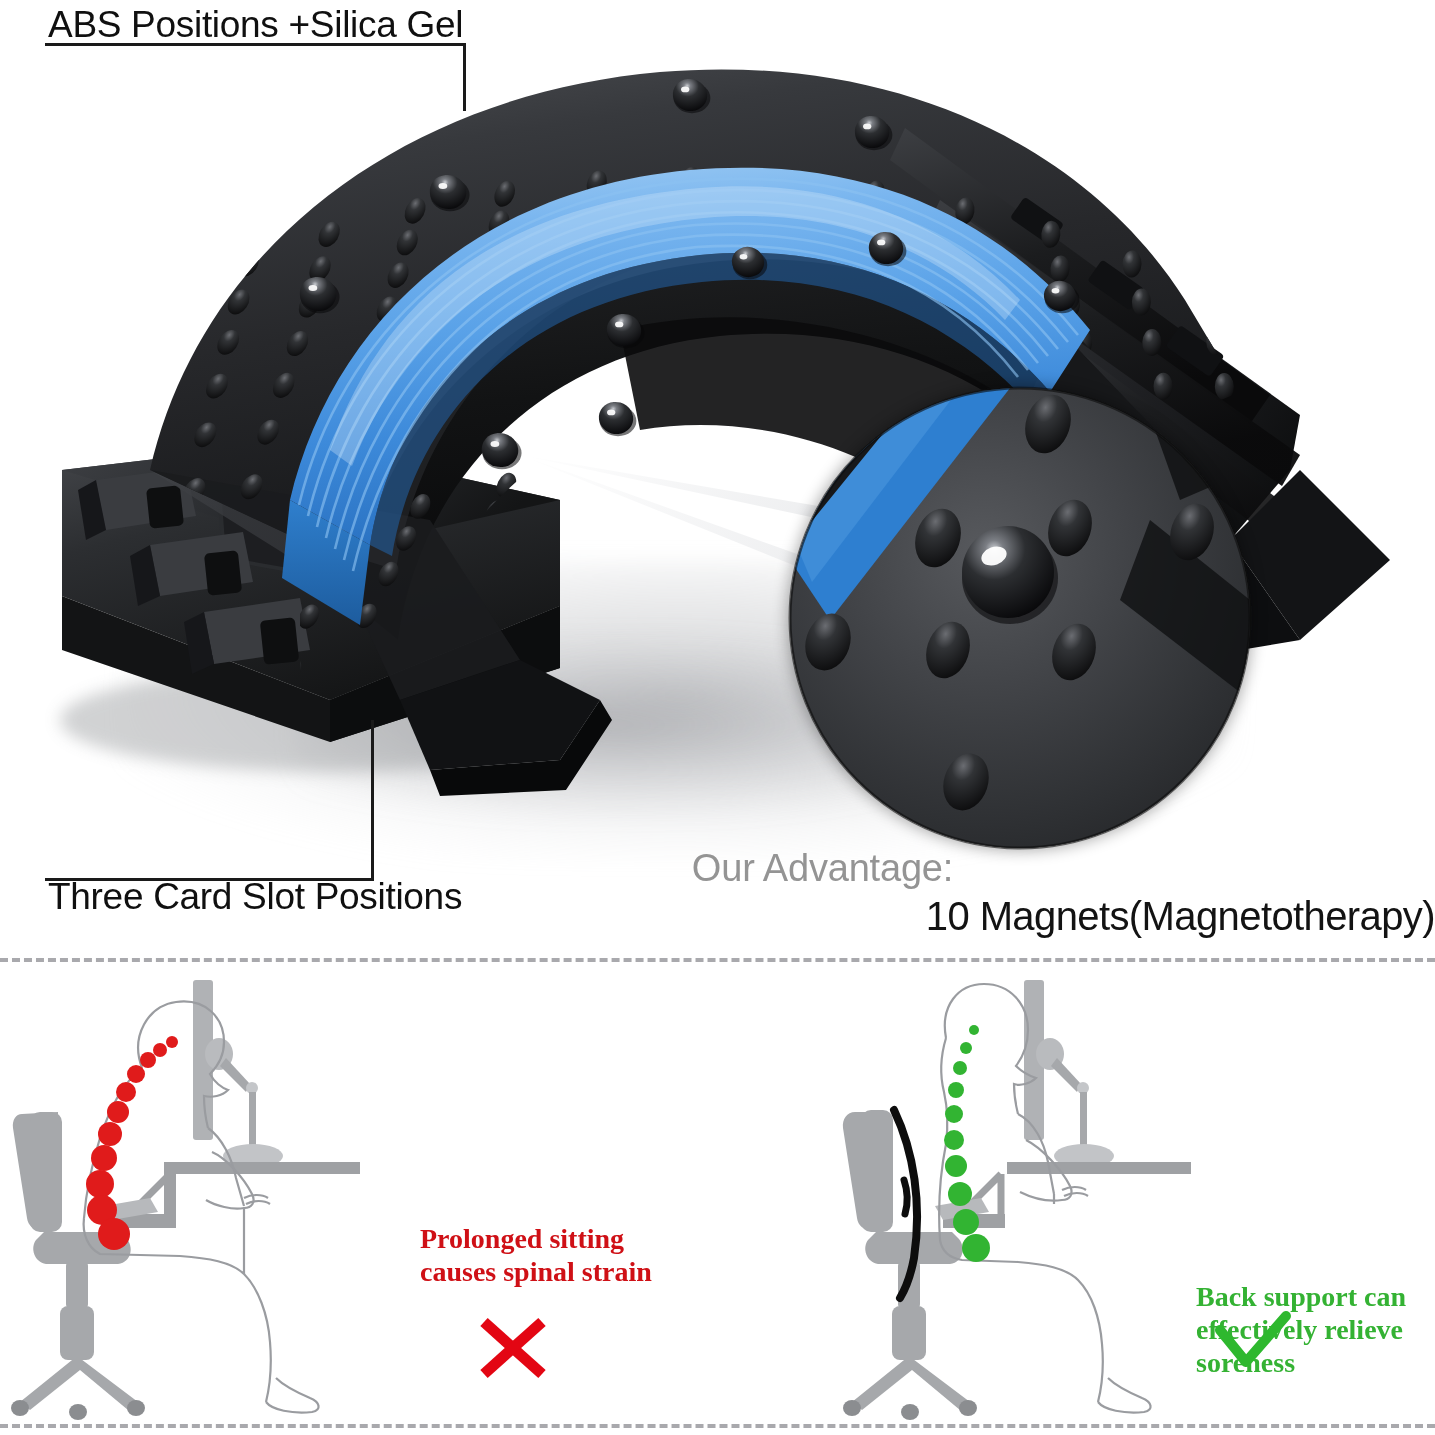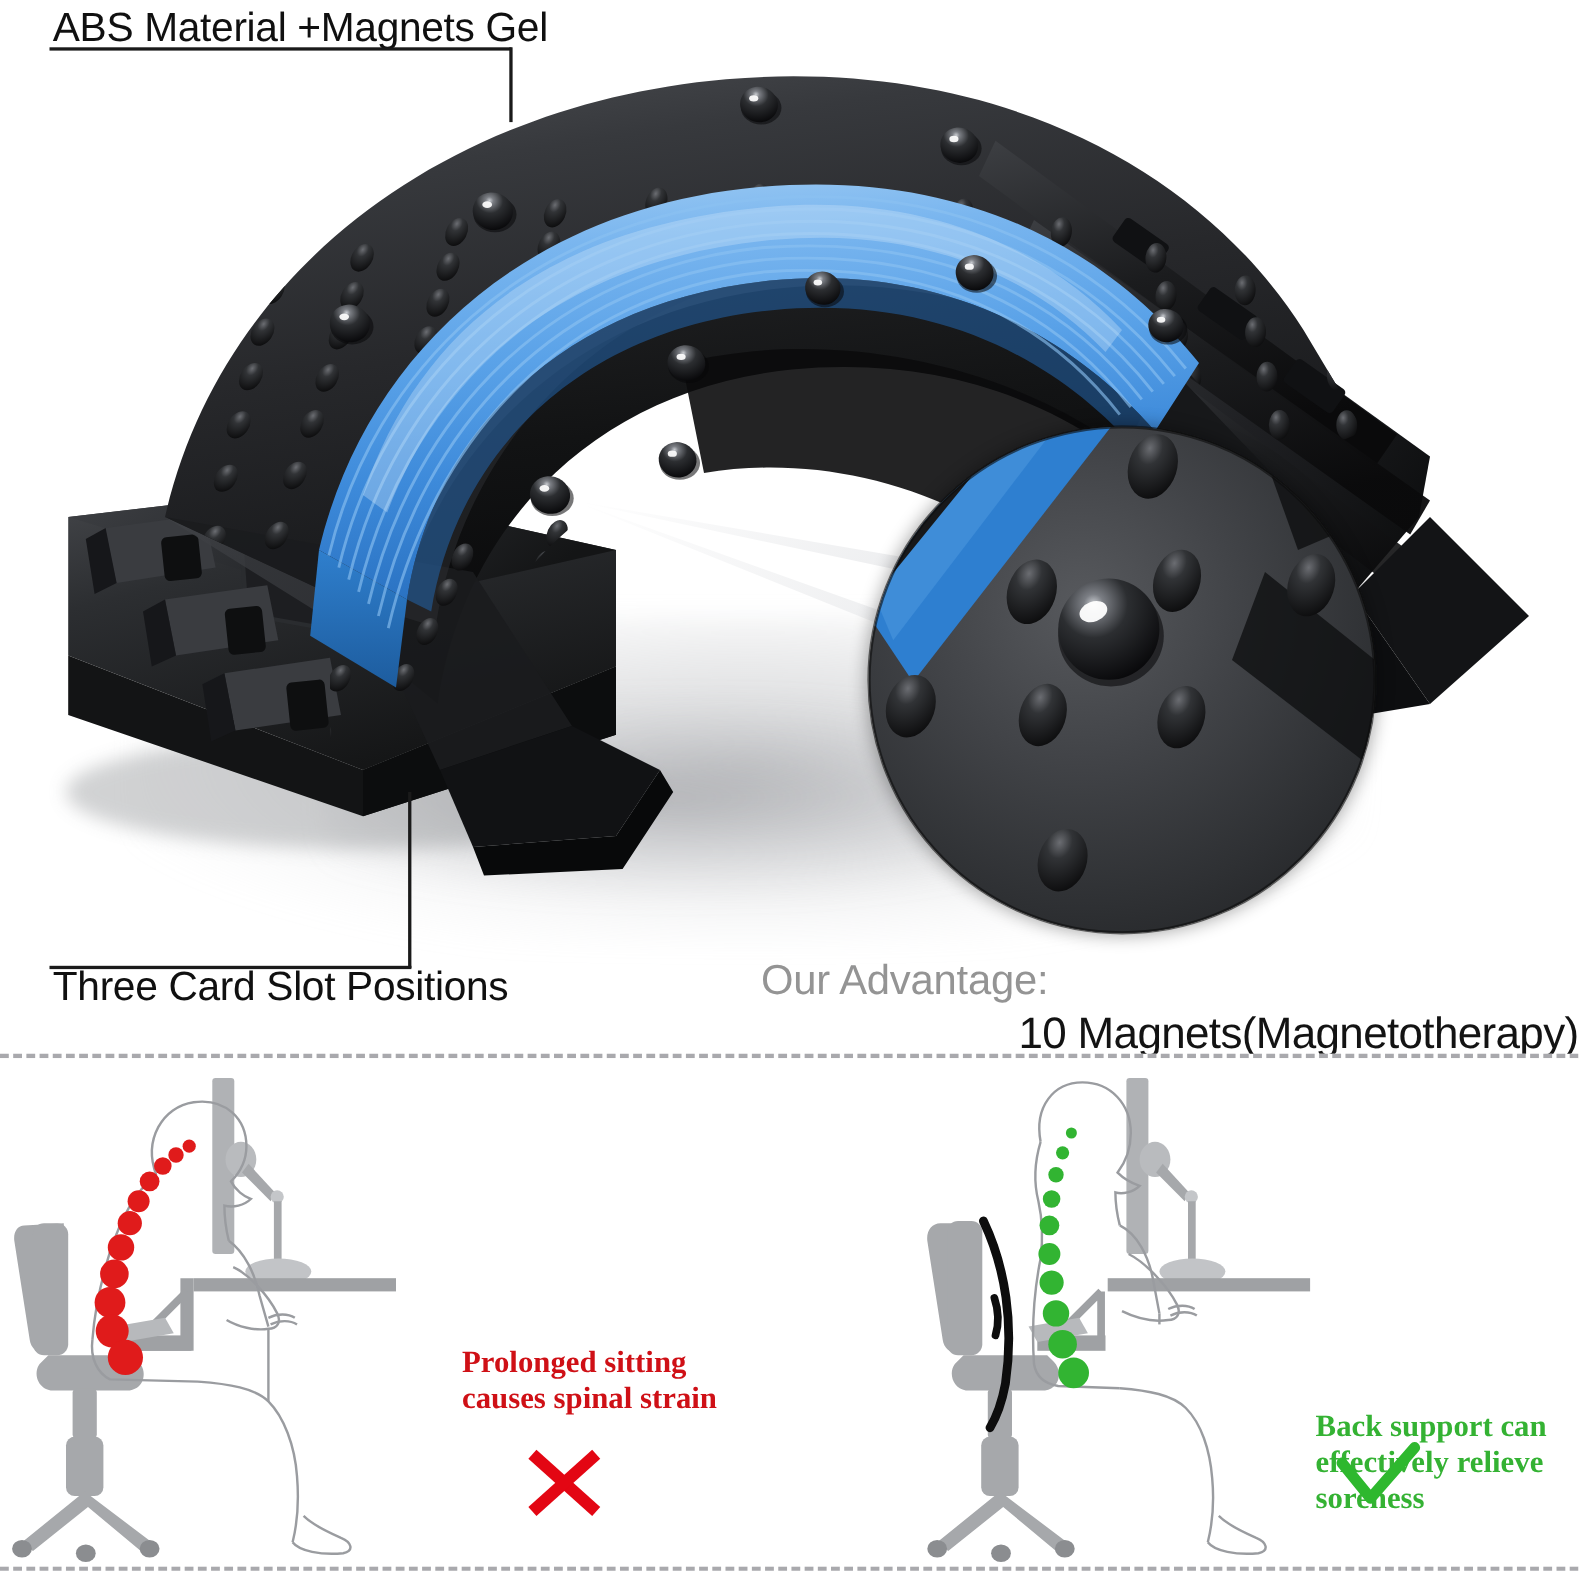--- a/index.html
+++ b/index.html
@@ -66,21 +66,20 @@
   }
   .lead-h { height: 3px; }
   .lead-v { width: 3px; }
 
   
   #advantage-block {
     position: absolute;
     left: 0; top: 845px;
     width: 1435px;
     text-align: center;
-    margin-top: 24px;
   }
   #advantage-block .adv-title {
     font-size: 38px;
     color: #949494;
     line-height: 46px;
     letter-spacing: -0.2px;
   }
   #advantage-block .adv-sub {
     font-size: 40px;
     color: #131313;
@@ -611,21 +610,21 @@
           </g>
           <g>
             <ellipse cx="1062" cy="299" rx="17.25" ry="14.25" fill="#08080a" opacity="0.55"></ellipse>
             <ellipse cx="1060" cy="296" rx="16.200000000000003" ry="15" fill="url(#gMagnet)" transform="rotate(16 1060 296)"></ellipse>
             <ellipse cx="1055.5" cy="290.75" rx="3.9000000000000004" ry="2.6999999999999997" fill="#ffffff" opacity="0.92"></ellipse>
           </g>
         </g>
     </g>
   </svg>
 
-  <div class="callout-text" style="left:48px; top:4px;">ABS Material +Magnets Gel</div>
+  <div class="callout-text" style="left:48px; top:4px;">ABS Positions +Silica Gel</div>
   <div class="callout-line lead-h" style="left:45px; top:43px; width:420px;"></div>
   <div class="callout-line lead-v" style="left:463px; top:43px; height:68px;"></div>
 
   <div class="callout-line lead-v" style="left:371px; top:720px; height:160px;"></div>
   <div class="callout-line lead-h" style="left:45px; top:878px; width:329px;"></div>
   <div class="callout-text" style="left:48px; top:876px;">Three Card Slot Positions</div>
 
   <div id="advantage-block">
     <div id="advantage-inner">
       <div class="adv-title">Our Advantage:</div>

